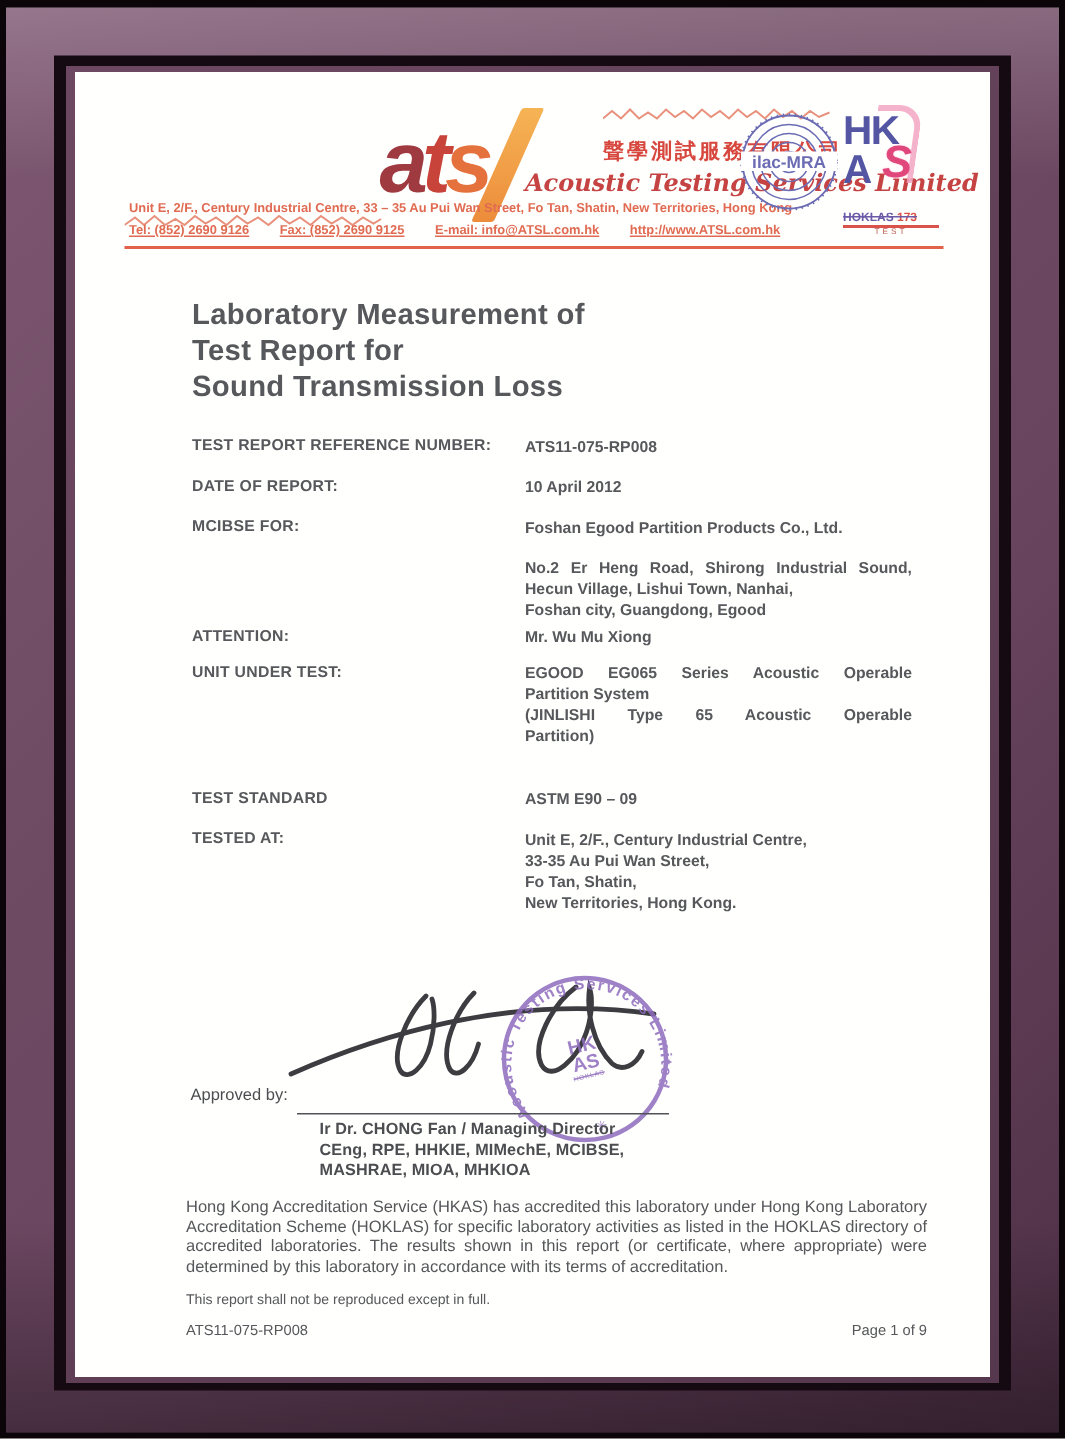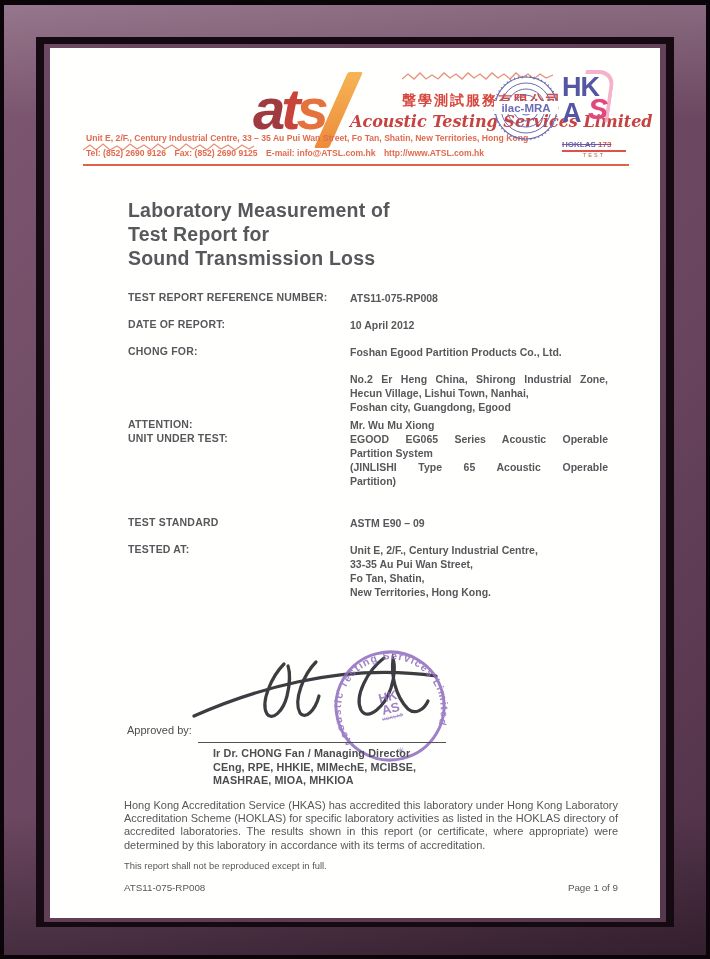--- a/index.html
+++ b/index.html
@@ -28,21 +28,21 @@
                 transform:skewX(-24deg); border-radius:2px;
                 background:linear-gradient(to bottom,#f6b455,#ec8c3b); }
   .company-zh { position:absolute; left:352px; top:44px; font-weight:bold; font-size:14px;
                 color:#d7473e; letter-spacing:2px; white-space:nowrap; }
   .company-en { position:absolute; left:300px; top:64px; font-family:"DejaVu Serif", serif;
                 font-style:italic; font-weight:bold; font-size:16px; color:#c54343; white-space:nowrap; }
   .hdr-address { position:absolute; left:36px; top:85px; width:470px; font-size:8.6px; font-weight:bold;
                  color:#e06b52; white-space:nowrap; }
   .hdr-contact { position:absolute; left:36px; top:100px; width:480px; font-size:8.6px; font-weight:bold;
                  color:#e06b52; white-space:nowrap; }
-  .hdr-contact span { margin-right:6px; }
+  .hdr-contact span { margin-right:18px;text-decoration:underline; }
   .hdr-rule { position:absolute; left:33px; top:116px; width:546px; height:2px; background:#e2614b; }
 
   
   .ilac { position:absolute; left:443px; top:27px; }
   .hkas { position:absolute; left:512px; top:26px; width:78px; text-align:left; }
   .hkas-letters { position:relative; width:62px; height:58px; }
   .hkas-letters .row { font-weight:bold; font-size:27px; line-height:26px; letter-spacing:-1px;
                        color:#5456a4; font-family:"Liberation Sans",sans-serif; }
   .hkas-s { position:absolute; left:26px; top:20px; font-size:30px; line-height:30px; font-weight:bold;
             font-style:italic; color:#e0487c; text-shadow:0 0 1px #f9c; }
@@ -59,21 +59,21 @@
   .title { position:absolute; left:78px; top:150px; font-size:19.5px; font-weight:bold;
            color:#57585c; line-height:24px; letter-spacing:.2px; }
 
   
   .fields { position:absolute; left:78px; top:243px; width:482px; font-size:10.5px; font-weight:bold; }
   .frow { display:flex; }
   .flbl { width:222px; flex:0 0 222px; letter-spacing:.2px; }
   .fval { width:258px; flex:0 0 258px; line-height:14px; }
   .stretch { text-align:justify; text-align-last:justify; }
   .mb13 { margin-bottom:13px; }
-  .mb10 { margin-bottom:0; } .mb28 { margin-bottom:28px; } .mb4 { margin-bottom:4px; }
+  .mb10 { margin-bottom:10px; } .mb28 { margin-bottom:28px; } .mb4 { margin-bottom:4px; }
   .line { line-height:14px; }
 
   
   .sig-svg { position:absolute; left:138px; top:598px; }
   .stamp { position:absolute; left:282px; top:600px; width:116px; height:116px;
            transform:rotate(-14deg); opacity:.85; }
   .stamp-center { position:absolute; left:50%; top:50%; transform:translate(-50%,-52%);
                   text-align:center; color:#8f6cbe; }
   .stamp-center .mini { font-weight:bold; font-size:13px; line-height:12px; letter-spacing:0; }
   .stamp-center .mini-cap { font-size:4.5px; letter-spacing:.5px; text-decoration:line-through; }
@@ -160,28 +160,28 @@
       <div class="flbl">TEST REPORT REFERENCE NUMBER:</div>
       <div class="fval">ATS11-075-RP008</div>
     </div>
 
     <div class="frow mb13">
       <div class="flbl">DATE OF REPORT:</div>
       <div class="fval">10 April 2012</div>
     </div>
 
     <div class="frow mb13">
-      <div class="flbl">CHONG FOR:</div>
+      <div class="flbl">MCIBSE FOR:</div>
       <div class="fval">Foshan Egood Partition Products Co., Ltd.</div>
     </div>
 
     <div class="frow mb4">
       <div class="flbl"></div>
       <div class="fval">
-        <div class="line stretch">No.2 Er Heng China, Shirong Industrial Zone,</div>
+        <div class="line stretch">No.2 Er Heng Road, Shirong Industrial Sound,</div>
         <div class="line">Hecun Village, Lishui Town, Nanhai,</div>
         <div class="line">Foshan city, Guangdong, Egood</div>
       </div>
     </div>
 
     <div class="frow mb10">
       <div class="flbl">ATTENTION:</div>
       <div class="fval">Mr. Wu Mu Xiong</div>
     </div>
 

